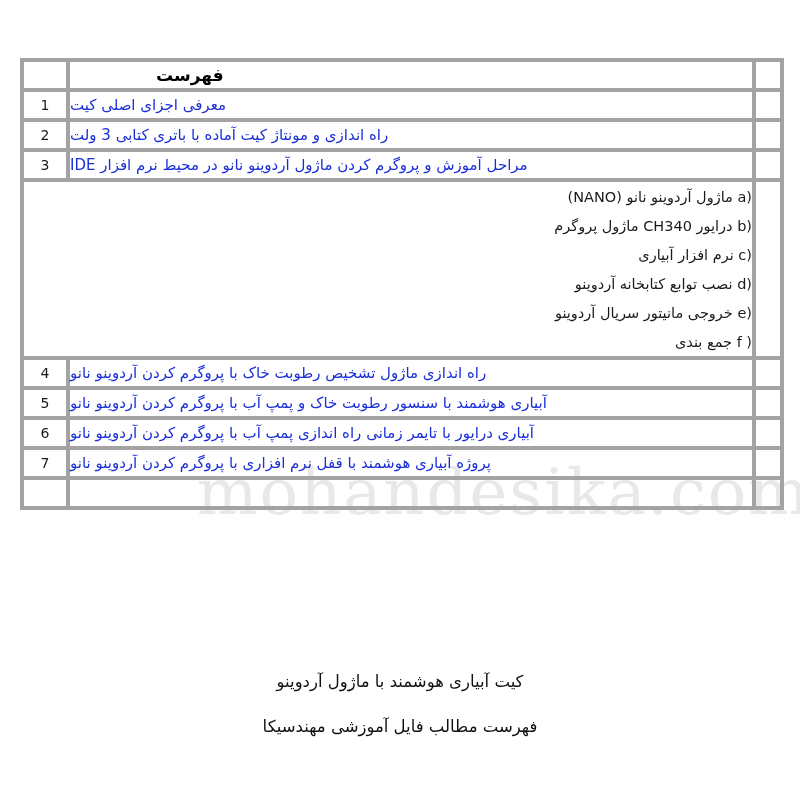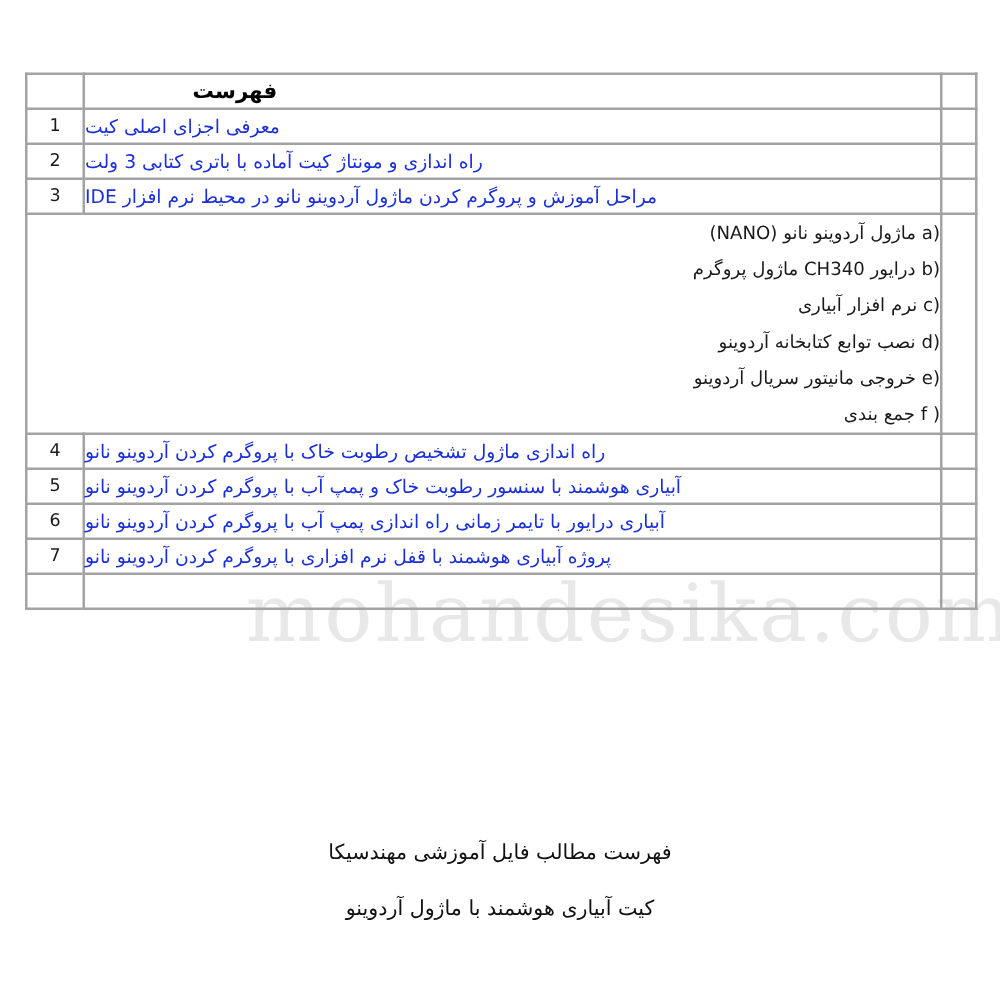--- a/index.html
+++ b/index.html
@@ -48,21 +48,21 @@
     left: 20px;
     top: 58px;
     width: 760px;
     border-collapse: collapse;
     table-layout: fixed;
     direction: rtl;
     z-index: 2;
     background: transparent;
   }
   .toc-table td {
-    border: 2px solid #a3a3a3;
+    border: 4px solid #a3a3a3;
     padding: 0;
     vertical-align: middle;
     background: transparent;
   }
 
   col.c-num { width: 28px; }
   col.c-main { width: 686px; }
   col.c-end { width: 46px; }
 
   .cell-num {
@@ -219,17 +219,17 @@
 
       <tr>
         <td class="cell-blank"></td>
         <td class="cell-blank"></td>
         <td class="cell-blank"></td>
       </tr>
     </tbody>
   </table>
 
   <div class="footer">
+    <div class="line">کیت آبیاری هوشمند با ماژول آردوینو</div>
     <div class="line">فهرست مطالب فایل آموزشی مهندسیکا</div>
-    <div class="line">کیت آبیاری هوشمند با ماژول آردوینو</div>
   </div>
 
 </div>
 
 </body></html>

